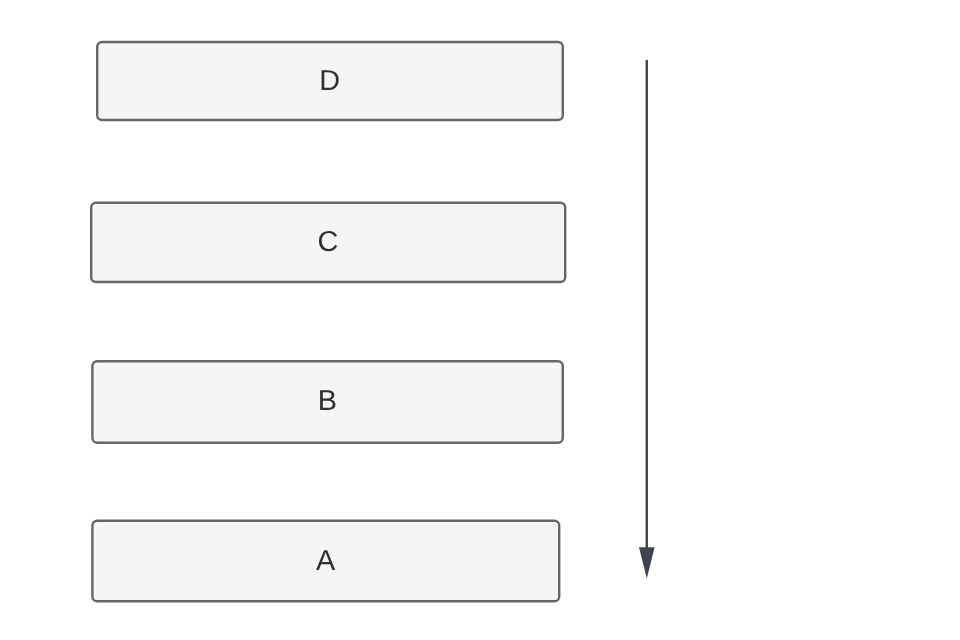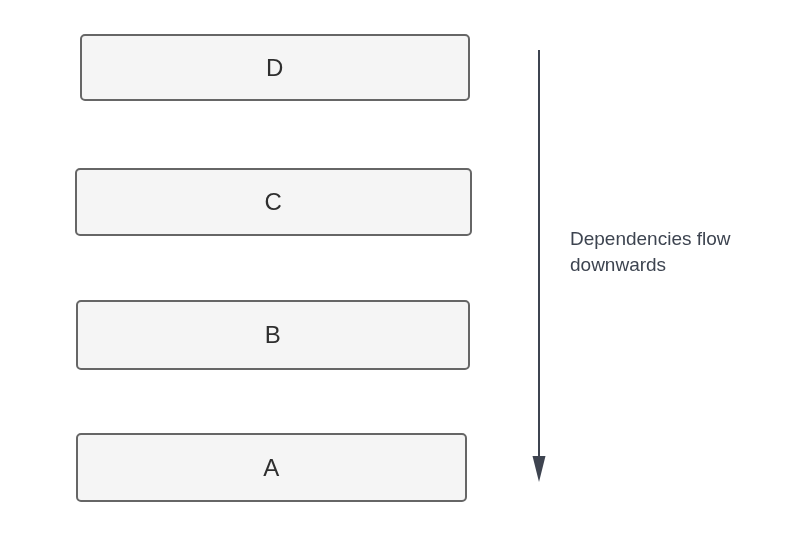--- a/index.html
+++ b/index.html
@@ -76,15 +76,14 @@
 
   <div class="node node-a">
     <span>A</span>
   </div>
 
   <svg class="arrow" viewBox="0 0 16 436" aria-hidden="true">
     <line x1="8" y1="2" x2="8" y2="412" stroke="var(--arrow-color)" stroke-width="2"></line>
     <polygon points="1.5,408 14.5,408 8,434" fill="var(--arrow-color)"></polygon>
   </svg>
 
-  <div class="annotation">Dependencies flow downwards</div>
 
 </div>
 
 </body></html>

